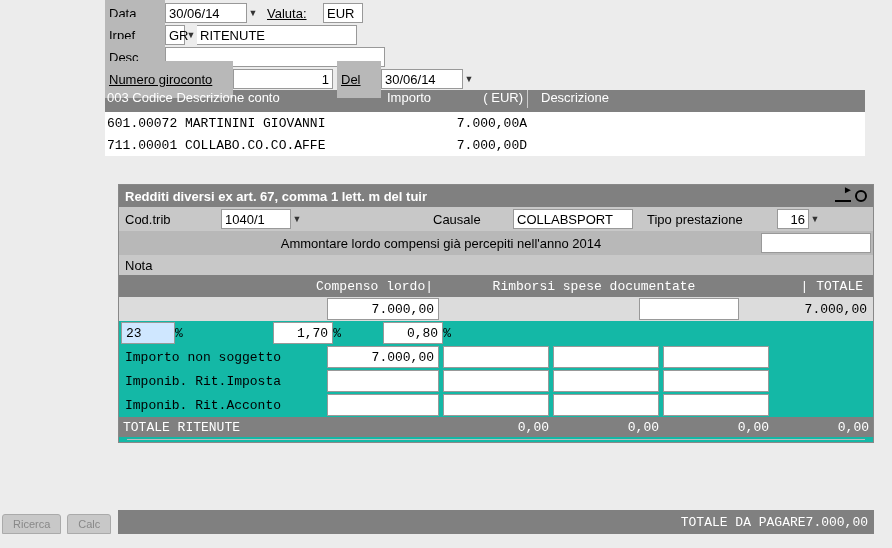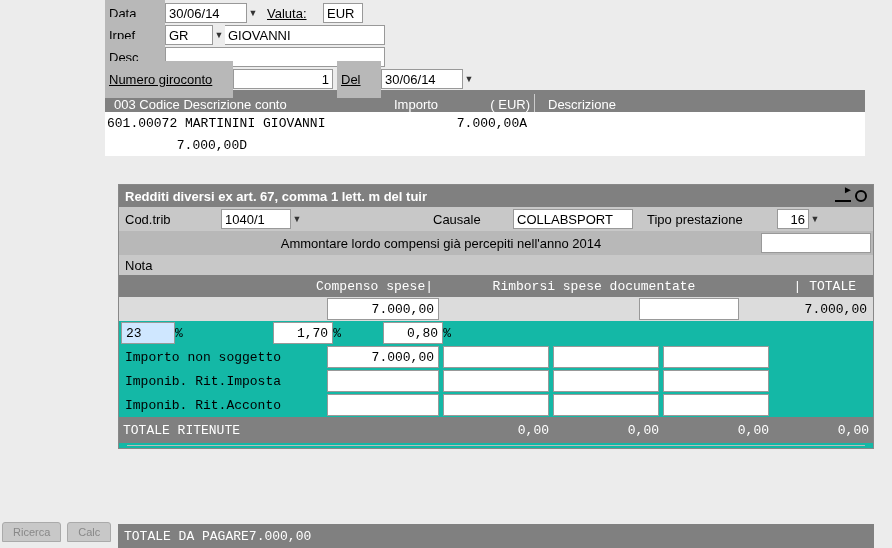--- a/index.html
+++ b/index.html
@@ -46,22 +46,22 @@
     text-align: center;
     font-size: 9px;
     color: #333;
     cursor: pointer;
   }
   .grid-header {
     display: flex;
     background: #808080;
     color: #fff;
     height: 22px;
-    align-items: flex-end;
-    padding-left: 9px;
+    align-items: flex-start;
+    padding-left: 2px;
   }
   .grid-row {
     display: flex;
     background: #fff;
     height: 22px;
     align-items: center;
     padding-left: 2px;
     font-family: "Courier New", monospace;
   }
   .panel {
@@ -116,28 +116,28 @@
     font-family: "Courier New", monospace;
     padding: 0 4px;
     height: 22px;
     display: flex;
     align-items: center;
   }
   .panel-total-bar {
     background: #808080;
     color: #fff;
     font-family: "Courier New", monospace;
-    height: 26px;
+    height: 20px;
     display: flex;
     align-items: center;
   }
   .bottom-tabs {
     position: absolute;
     left: 2px;
-    bottom: 6px;
+    bottom: 14px;
     display: flex;
     gap: 6px;
   }
   .tab {
     background: #c8c8c8;
     border: 1px solid #aaa;
     border-radius: 3px 3px 0 0;
     padding: 3px 10px;
     font-size: 11px;
     color: #888;
@@ -161,50 +161,50 @@
     border-radius: 50%;
   }
   hr.thin {
     border: none;
     border-top: 1px solid #bbb;
     margin: 2px 8px;
   }
   .pay-bar {
     position: absolute;
     left: 118px;
-    bottom: 0;
+    bottom: 14px;
     width: 756px;
     background: #808080;
     color: #fff;
     font-family: "Courier New", monospace;
     height: 24px;
     display: flex;
     align-items: center;
     padding: 0 6px;
-    justify-content: flex-start;
+    justify-content: flex-end;
   }
 </style>
 </head>
 <body>
 
 <div class="top-form">
 
   <div class="form-row">
     <div class="label-cell" style="width:60px">Data</div>
     <div class="input-cell" style="width:82px">30/06/14</div>
     <span class="dd-arrow">▼</span>
     <div class="label-cell" style="width:60px;margin-left:4px;background:transparent">Valuta:</div>
     <div class="input-cell" style="width:40px">EUR</div>
   </div>
 
   <div class="form-row">
     <div class="label-cell" style="width:60px">Irpef</div>
-    <div class="input-cell" style="width:48px">GR</div>
-    <span class="dd-arrow">▼</span>
-    <div class="input-cell" style="width:160px;border-left:none">GIOVANNI</div>
+    <div class="input-cell" style="width:20px">GR</div>
+    <span class="dd-arrow">▼</span>
+    <div class="input-cell" style="width:160px;border-left:none">RITENUTE</div>
   </div>
 
   <div class="form-row">
     <div class="label-cell" style="width:60px">Desc</div>
     <div class="input-cell" style="width:220px"></div>
   </div>
 
   <div class="form-row">
     <div class="label-cell" style="width:128px">Numero giroconto</div>
     <div class="input-cell" style="width:100px;justify-content:flex-end">1</div>
@@ -219,20 +219,21 @@
     <div style="width:56px;text-align:right">( EUR)</div>
     <div style="width:10px;border-left:1px solid #ccc;margin:0 4px;height:18px"></div>
     <div style="flex:1">Descrizione</div>
   </div>
 
   <div class="grid-row" style="width:760px">
     <div style="width:280px">601.00072 MARTININI GIOVANNI</div>
     <div style="width:140px;text-align:right">7.000,00A</div>
   </div>
   <div class="grid-row" style="width:760px">
+    <div style="width:280px">711.00001 COLLABO.CO.CO.AFFE</div>
     <div style="width:140px;text-align:right">7.000,00D</div>
   </div>
 </div>
 
 <div class="panel">
   <div class="panel-title">
     <span>Redditi diversi ex art. 67, comma 1 lett. m del tuir</span>
     <div class="panel-title-icons">
       <span class="pin-icon"></span>
       <span class="circle-icon"></span>
@@ -255,23 +256,23 @@
   <div class="panel-row" style="background:#b8b8b8">
     <div style="flex:1;text-align:center">Ammontare lordo compensi già percepiti nell'anno 2014</div>
     <div class="input-cell" style="width:110px"></div>
   </div>
 
   <div class="panel-row" style="background:#c8c8c8;height:20px">
     <div style="width:50px;padding-left:4px">Nota</div>
   </div>
 
   <div class="panel-header-bar">
-    <div style="width:320px;text-align:right;padding-right:6px">Compenso spese|</div>
+    <div style="width:320px;text-align:right;padding-right:6px">Compenso lordo|</div>
     <div style="width:310px;text-align:center">Rimborsi spese documentate</div>
-    <div style="flex:1;text-align:right;padding-right:17px">|   TOTALE</div>
+    <div style="flex:1;text-align:right;padding-right:10px">|   TOTALE</div>
   </div>
 
   <div class="panel-row" style="background:#dcdcdc">
     <div style="width:206px"></div>
     <div class="panel-input" style="width:112px">7.000,00</div>
     <div style="width:200px"></div>
     <div class="panel-input" style="width:100px"></div>
     <div style="flex:1"></div>
     <div class="panel-label" style="width:110px;justify-content:flex-end">7.000,00</div>
   </div>

